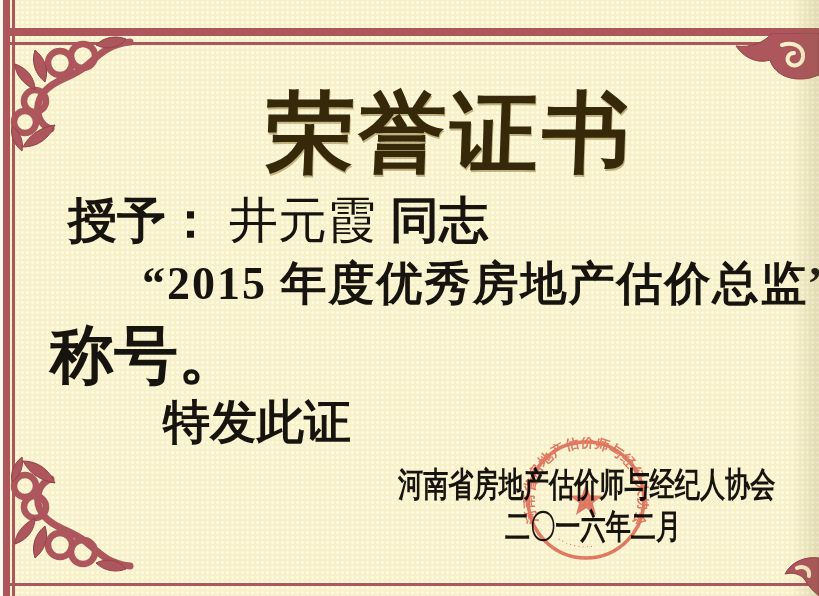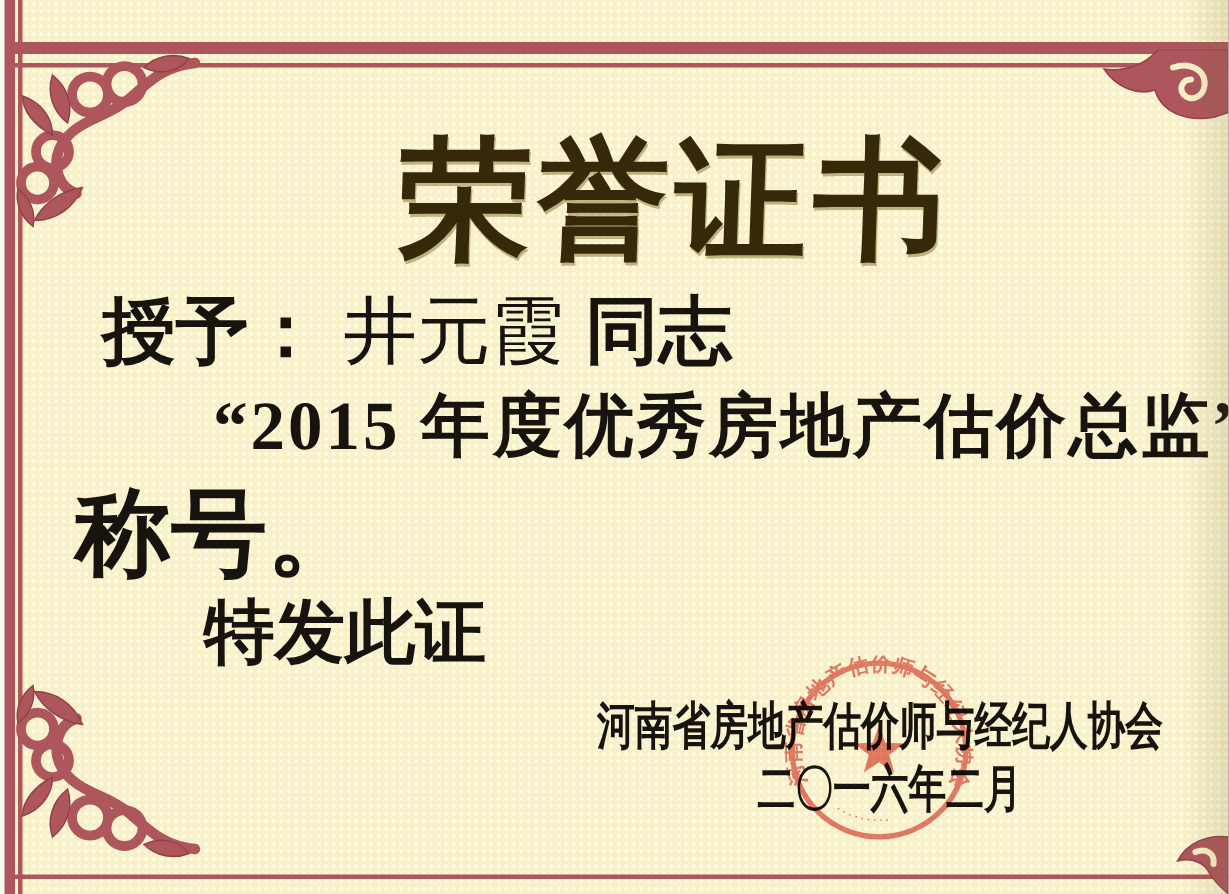--- a/index.html
+++ b/index.html
@@ -33,21 +33,21 @@
   .title{
     left:266px;top:88px;font-size:88px;font-weight:700;letter-spacing:4px;
     color:var(--title-ink);font-family:"DejaVu Serif",serif;
     text-shadow:1px 2px 0 rgba(122,100,30,.45);
     transform:skewX(-2deg);
   }
   .line1{left:68px;top:196px;font-size:49px;font-weight:700;}
   .line1 .name{font-weight:400;margin:0 14px;text-align:right;}
   .line2{left:142px;top:261px;font-size:46px;font-weight:700;letter-spacing:2px;}
   .line3{left:50px;top:324px;font-size:64px;font-weight:700;}
-  .line4{left:136px;top:399px;font-size:47px;font-weight:700;}
+  .line4{left:163px;top:399px;font-size:47px;font-weight:700;}
   .issuer{left:398px;top:468px;font-size:34px;font-weight:700;transform:scaleX(.74);transform-origin:0 0;}
   .date{left:505px;top:510px;font-size:34px;font-weight:700;transform:scaleX(.74);transform-origin:0 0;}
   .seal{position:absolute;left:523px;top:437px;width:126px;height:126px;z-index:4;
         opacity:.82;mix-blend-mode:multiply;}
   .seal circle{fill:none;stroke:var(--seal-red);stroke-width:3.5;}
   .seal text{fill:var(--seal-red);font-family:"Liberation Sans","DejaVu Sans",sans-serif;font-weight:700;}
   .seal .ringtext{font-size:13.5px;letter-spacing:.5px;}
   .seal .micro{font-size:7px;letter-spacing:2px;}
   .seal .star{fill:var(--seal-red);}
   .edge-left{position:absolute;left:0;top:0;width:3px;height:100%;background:#fbfaf1;z-index:9;}

